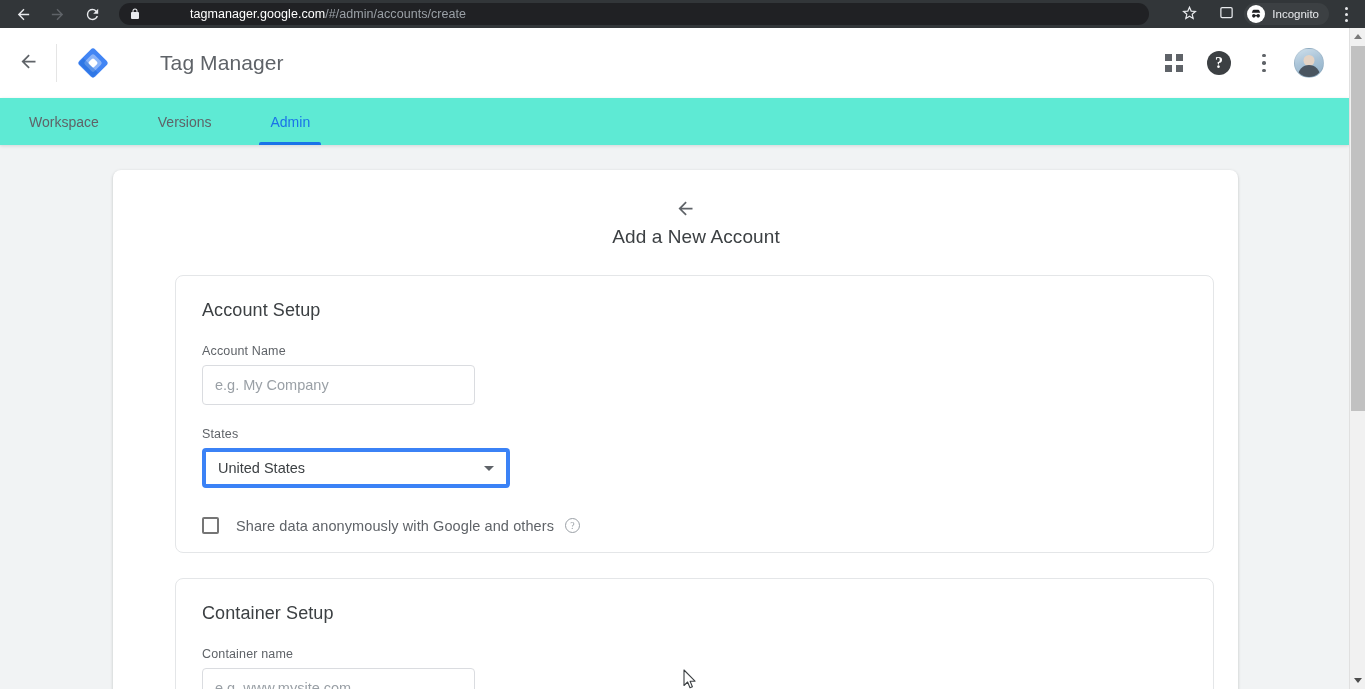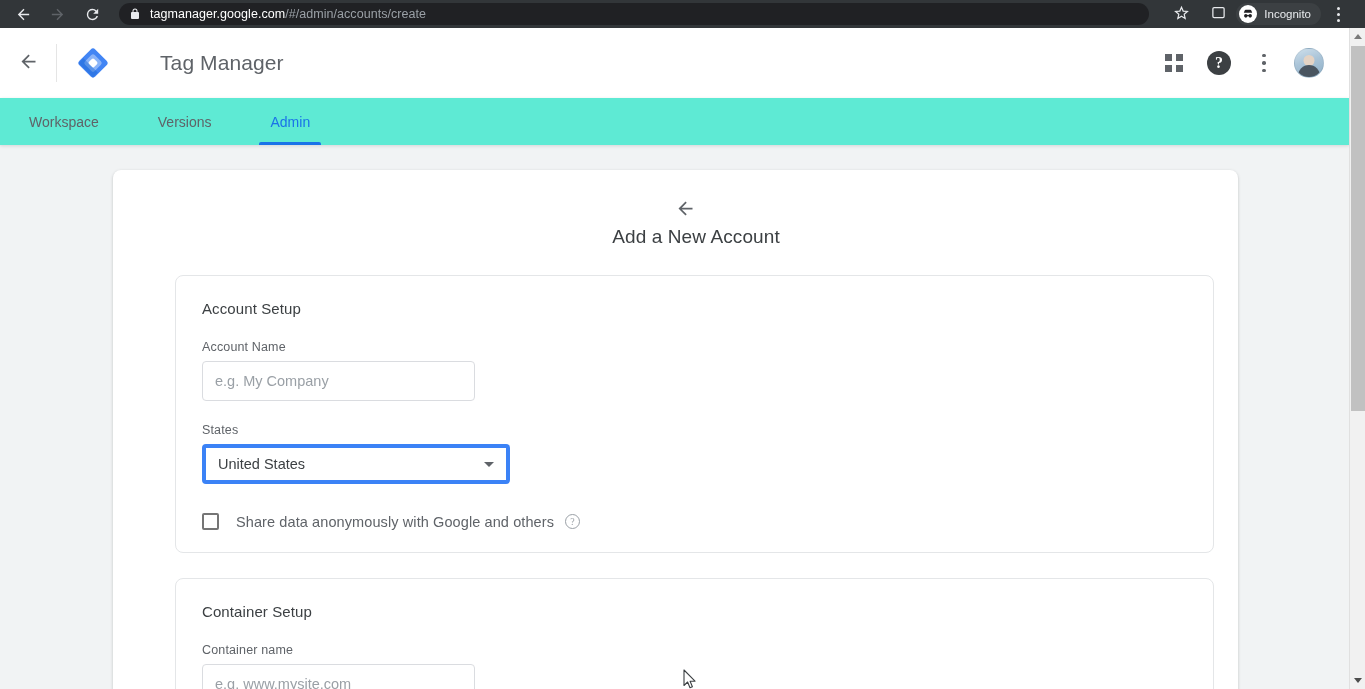--- a/index.html
+++ b/index.html
@@ -29,34 +29,35 @@
 
   .omnibox {
     margin-left: 13px;
     height: 22px;
     flex: 1 1 auto;
     max-width: 1030px;
     background: #202124;
     border-radius: 11px;
     display: flex; align-items: center;
     padding: 0 10px;
+    gap: 40px;
   }
   .lock-icon { width: 12px; height: 14px; flex: 0 0 auto; margin-right: 9px; }
   .url-text {
     font-size: 12.5px;
     color: #9aa0a6;
     white-space: nowrap;
     letter-spacing: 0.05px;
   }
   .url-text .url-host { color: #ffffff; }
 
   .chrome-right {
     margin-left: auto;
     display: flex; align-items: center;
-    padding-right: 14px;
+    padding-right: 6px;
   }
   .star-btn { width: 26px; height: 26px; display:flex; align-items:center; justify-content:center; margin-right: 12px; }
   .sidepanel-btn { width: 24px; height: 24px; display:flex; align-items:center; justify-content:center; margin-right: 6px;}
   .incognito-chip {
     height: 22px;
     background: #3c4043;
     border-radius: 11px;
     display: flex; align-items: center;
     padding: 0 10px 0 3px;
     margin-right: 4px;
@@ -213,21 +214,21 @@
 
   .section-card {
     margin: 0 24px 0 62px;
     border: 1px solid #e4e6e8;
     border-radius: 8px;
     background: #ffffff;
   }
   .section-card.first { margin-top: 27px; height: 278px; }
   .section-card.second { margin-top: 25px; height: 300px; }
   .section-title {
-    font-size: 15px;
+    font-size: 18px;
     color: #3c4043;
     font-weight: 400;
     padding: 24px 0 0 26px;
     letter-spacing: 0.1px;
   }
   .field-group { padding-left: 26px; }
   .field-label {
     font-size: 12.5px;
     color: #5f6368;
     letter-spacing: 0.15px;

